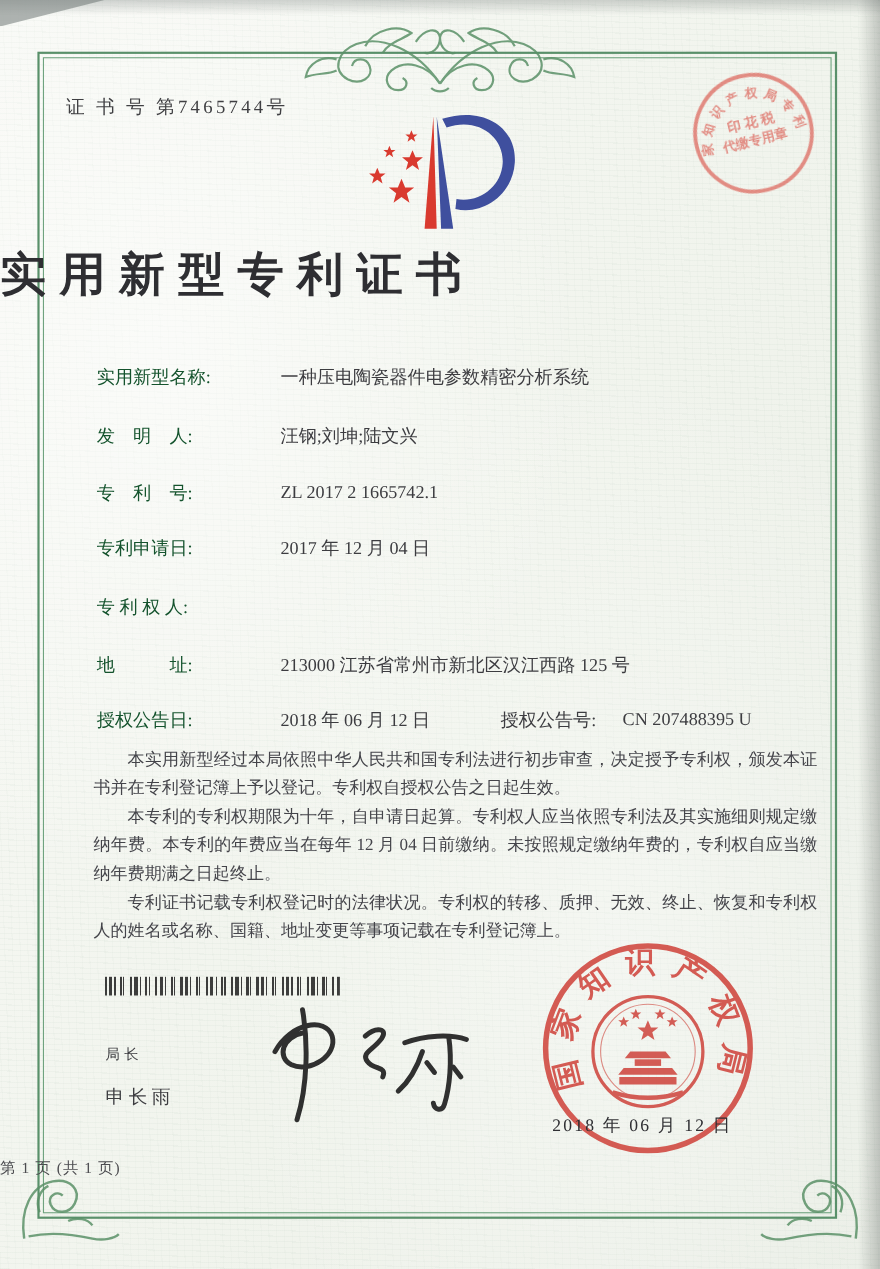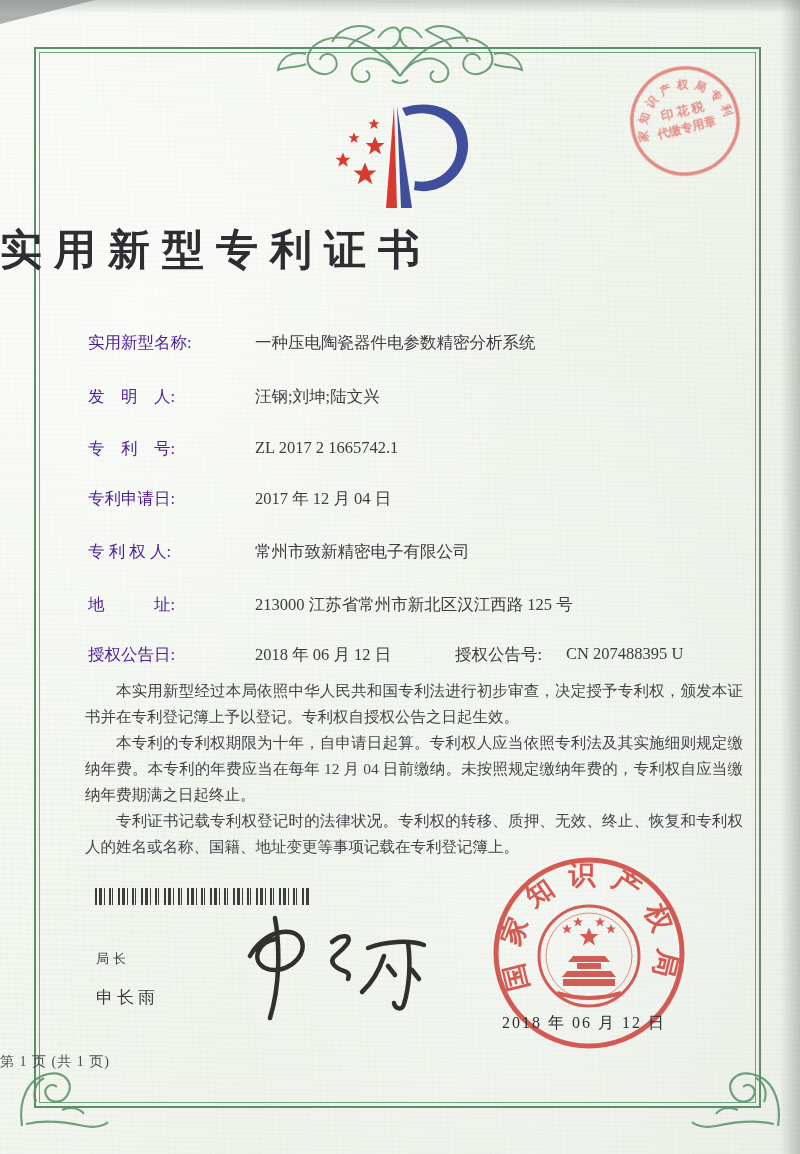--- a/index.html
+++ b/index.html
@@ -23,21 +23,21 @@
   .frame-inner{position:absolute;inset:3px;border:1px solid #6fa37f;}
   .ornament-top{position:absolute;left:228px;top:14px;width:344px;height:86px;}
   .flourish{position:absolute;width:96px;height:64px;}
   .flourish.left{left:14px;top:1066px;}
   .flourish.right{left:690px;top:1066px;transform:scaleX(-1);}
   .cert-number{position:absolute;left:60px;top:86px;font-size:17px;letter-spacing:3px;color:#3f3f42;}
   .logo{position:absolute;left:318px;top:104px;width:170px;height:116px;}
   .title{position:absolute;left:0;top:222px;width:800px;text-align:left;
     font-size:42px;font-weight:600;letter-spacing:12px;color:#2e2e32;}
   .field-row{position:absolute;left:88px;width:660px;height:24px;font-size:16.5px;}
-  .field-row .lbl{position:absolute;left:0;color:#4c1d95;}
+  .field-row .lbl{position:absolute;left:0;color:#14532d;}
   .field-row .val{position:absolute;left:167px;color:#3c3c40;white-space:nowrap;}
   .field-row .lbl2{position:absolute;left:367px;}
   .field-row .val2{position:absolute;left:478px;white-space:nowrap;}
   .paragraphs{position:absolute;left:85px;top:678px;width:658px;font-size:15.5px;
     line-height:26px;text-align:justify;color:#44444a;}
   .paragraphs p{margin:0;text-indent:2em;}
   .barcode{position:absolute;left:95px;top:888px;width:214px;height:17px;opacity:.85;
     background:repeating-linear-gradient(90deg,
       #1d1d1d 0 2px,transparent 2px 4px,#1d1d1d 4px 7px,transparent 7px 9px,
       #1d1d1d 9px 10px,transparent 10px 14px,#1d1d1d 14px 16px,transparent 16px 17px,
@@ -95,20 +95,21 @@
   </svg>
   <svg class="flourish right" viewBox="0 0 96 64">
     <g fill="none" stroke="#5b9168" stroke-width="2.2" opacity=".85">
       <path d="M8,60 C4,34 14,12 34,8 C50,5 60,16 54,28 C49,38 36,38 32,29 C29,21 38,16 43,21"></path>
       <path d="M12,58 C30,54 52,56 70,60 C80,62 90,60 94,56"></path>
       <path d="M22,36 C18,26 22,16 30,12"></path>
       <path d="M48,44 C56,40 66,42 70,48"></path>
     </g>
   </svg>
 
+  <div class="cert-number">证 书 号 第7465744号</div>
 
   <svg class="logo" viewBox="0 0 170 116">
     <defs>
       <path id="st" d="M0,-10 L2.9,-3.1 10,-3.1 4.2,1.5 6.3,9 0,4.5 -6.3,9 -4.2,1.5 -10,-3.1 -2.9,-3.1 Z"></path>
     </defs>
 
     <path d="M76,2 L68,104 L79,104 Z" fill="#d93a2f"></path>
 
     <path d="M79,2 L83,104 L94,104 Z" fill="#3f4f9e"></path>
 
@@ -136,21 +137,20 @@
   <div class="field-row" style="top:438px">
     <span class="lbl">专　利　号:</span>
     <span class="val">ZL 2017 2 1665742.1</span>
   </div>
   <div class="field-row" style="top:488px">
     <span class="lbl">专利申请日:</span>
     <span class="val">2017 年 12 月 04 日</span>
   </div>
   <div class="field-row" style="top:541px">
     <span class="lbl">专 利 权 人:</span>
-    <span class="val">常州市致新精密电子有限公司</span>
   </div>
   <div class="field-row" style="top:594px">
     <span class="lbl">地　　　址:</span>
     <span class="val">213000 江苏省常州市新北区汉江西路 125 号</span>
   </div>
   <div class="field-row" style="top:644px">
     <span class="lbl">授权公告日:</span>
     <span class="val">2018 年 06 月 12 日</span>
     <span class="lbl2">授权公告号:</span>
     <span class="val2">CN 207488395 U</span>

